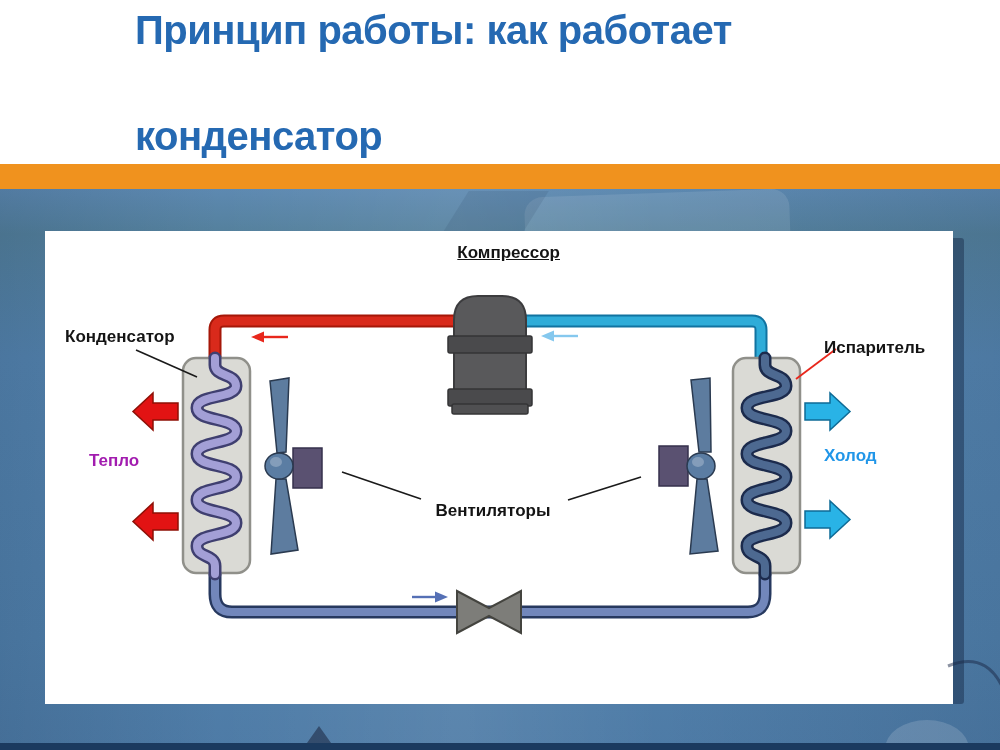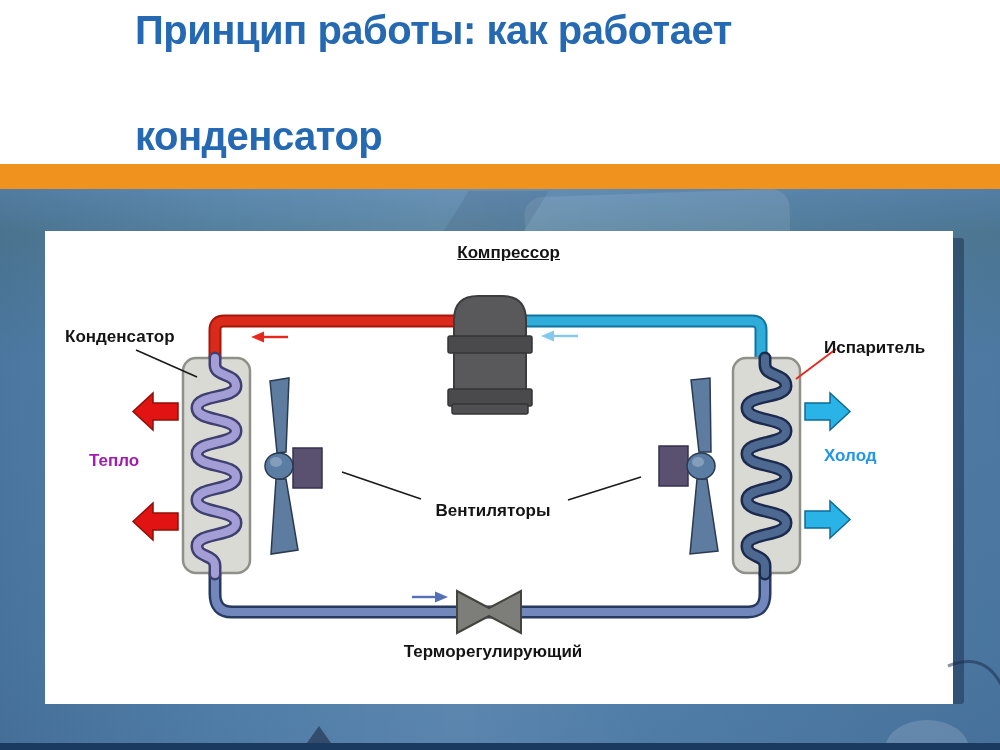--- a/index.html
+++ b/index.html
@@ -163,14 +163,13 @@
   <path d="M 948 666 Q 992 648 1008 702" fill="none" stroke="rgba(25,40,70,0.5)" stroke-width="3"></path>
 </svg>
 
 <div class="dlabel lbl-compressor">Компрессор</div>
 <div class="dlabel lbl-condenser">Конденсатор</div>
 <div class="dlabel lbl-evaporator">Испаритель</div>
 <div class="dlabel lbl-heat">Тепло</div>
 <div class="dlabel lbl-cold">Холод</div>
 <div class="dlabel lbl-fans">Вентиляторы</div>
 <div class="dlabel lbl-valve">
-  <div>Терморегулирующий</div>
 </div>
 
 </body></html>

